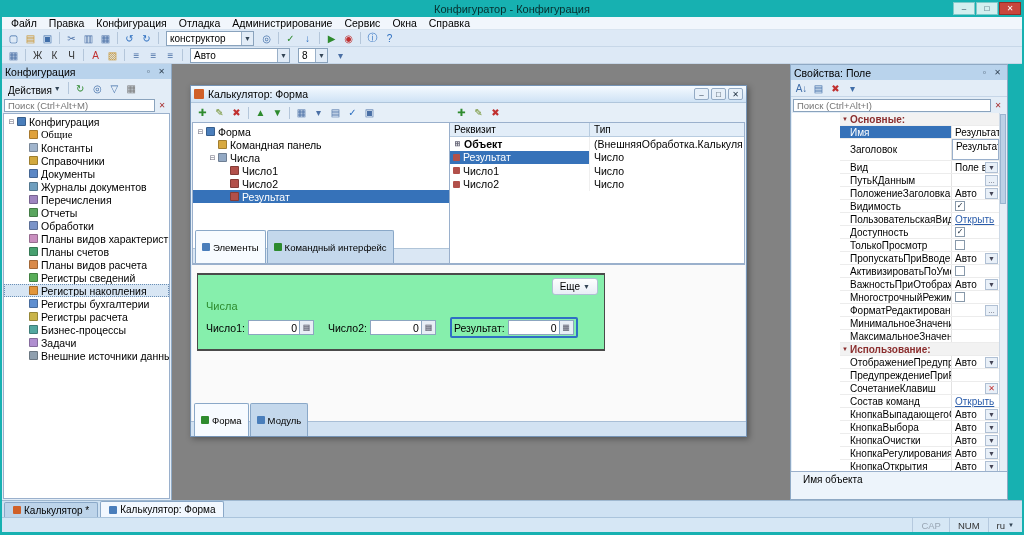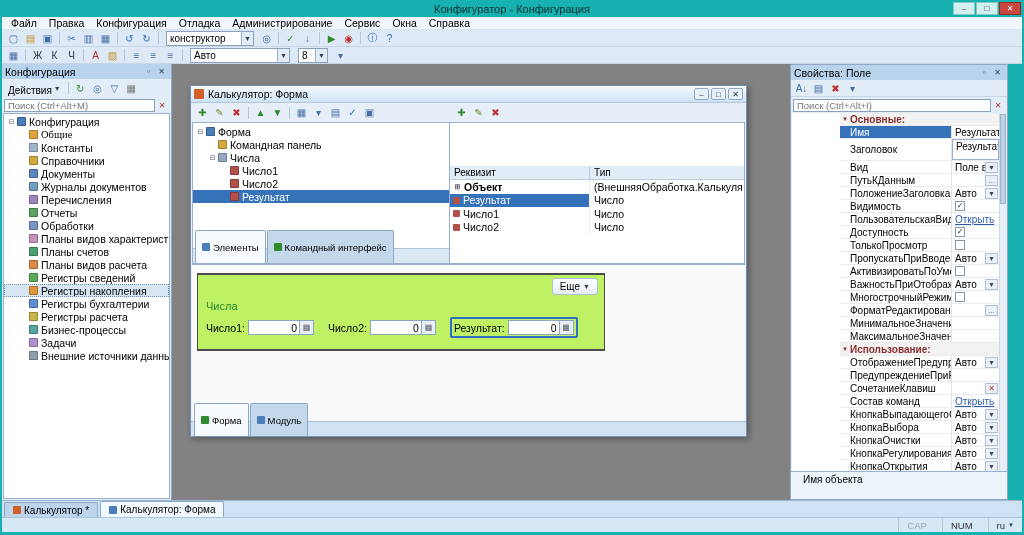--- a/index.html
+++ b/index.html
@@ -87,35 +87,35 @@
   .pane-right { flex:1; background:#fff; border:1px solid #9ab0cc; border-left:none; position:relative; }
   .etree { position:absolute; left:0; right:0; top:0; bottom:15px; overflow:hidden; padding-top:2px; }
   .pane-tabs { position:absolute; left:0; right:0; bottom:0; height:15px; background:#dae7f4;
     border-top:1px solid #b0c4d8; display:flex; align-items:flex-end; padding-left:2px; }
   .ftab { display:inline-flex; align-items:center; height:13px; padding:16px 6px; font-size:9.5px;
     border:1px solid #8aa8c8; border-bottom:none; background:#c4d8ec; margin-right:1px;
     border-radius:2px 2px 0 0; white-space:nowrap; cursor:default; }
   .ftab.active { background:#f7fbff; height:15px; }
   .ftab-ic { width:8px; height:8px; margin-right:3px; border-radius:1px; flex:none; }
   .attr-head { display:flex; height:14px; background:#e2edf8; border-bottom:1px solid #b8cce0;
-    font-size:10px; align-items:center;margin-top:43px; }
+    font-size:10px; align-items:center; }
   .ah1 { width:140px; border-right:1px solid #b8cce0; padding-left:4px; height:100%; display:flex; align-items:center; }
   .ah2 { flex:1; padding-left:4px; }
   .attr-row { display:flex; height:13.5px; font-size:10.5px; align-items:stretch; }
   .attr-c1 { width:140px; border-right:1px solid #efefef; display:flex; align-items:center;
     padding-left:3px; white-space:nowrap; overflow:hidden; }
   .attr-c1.bold { font-weight:bold; }
   .attr-c1.sel { background:#3672b9; color:#fff; }
   .attr-c2 { flex:1; display:flex; align-items:center; padding-left:4px; white-space:nowrap; overflow:hidden; }
   .attr-ic { width:7px; height:7px; background:#b2504a; border-radius:1px; margin-right:3px; flex:none; }
   .attr-ex { width:9px; font-size:7px; color:#667; margin-right:2px; flex:none; text-align:center; }
 
   .preview { position:absolute; left:1px; top:178px; width:553px; height:159px; background:#fafafa;
     border-top:1px solid #9ab0cc; }
-  .form-box { position:absolute; left:5px; top:8px; width:408px; height:78px; background:#bef264;
+  .form-box { position:absolute; left:5px; top:8px; width:408px; height:78px; background:#86efac;
     border:1px solid #4a4a4a; border-top-width:2px; border-bottom-width:2px; }
   .more-btn { position:absolute; top:3px; right:6px; height:17px; display:inline-flex; align-items:center;
     padding:0 7px; font-size:10px; background:linear-gradient(#fdfefe,#e8eef6);
     border:1px solid #b0c0d4; border-radius:3px; cursor:default; }
   .more-btn .car { font-size:7px; margin-left:3px; color:#345; }
   .group-label { position:absolute; left:8px; top:25px; color:#2e8b2e; font-size:11px; }
   .fields { position:absolute; left:8px; top:42px; display:flex; align-items:center; }
   .field { display:flex; align-items:center; margin-right:14px; }
   .field.focused { border:2px solid #2f6fc4; border-radius:2px; padding:1px 2px; margin-right:10px; }
   .field label { margin-right:3px; font-size:10.5px; white-space:nowrap; }
@@ -159,21 +159,21 @@
   .ft-desc { color:#333; }
 
   
   .wintabs { position:absolute; left:0; top:483px; width:1020px; height:17px; background:#cfe2f3;
     border-top:1px solid #9fb8d0; display:flex; align-items:flex-end; padding-left:2px; }
   .wtab { display:inline-flex; align-items:center; height:15px; padding:0 8px; font-size:10px;
     background:#bdd4ea; border:1px solid #8aa8c8; border-bottom:none; margin-right:2px;
     border-radius:2px 2px 0 0; cursor:default; white-space:nowrap; }
   .wtab.active { background:#f2f8ff; height:16px; }
   .statusbar { position:absolute; left:0; top:500px; width:1020px; height:15px; background:#d6e7f5;
-    border-top:1px solid #aac4dc; display:flex; align-items:center; font-size:9.5px;gap:7px; }
+    border-top:1px solid #aac4dc; display:flex; align-items:center; font-size:9.5px; }
   .sb-spring { flex:1; }
   .sb-cell { padding:0 8px; border-left:1px solid #b5c9de; height:100%; display:flex;
     align-items:center; color:#333; }
   .sb-cell.dim { color:#9aa7b5; }
   .sb-cell .car { font-size:6px; margin-left:3px; color:#345; }
 </style>
 </head>
 <body>
 
 <div class="titlebar">

